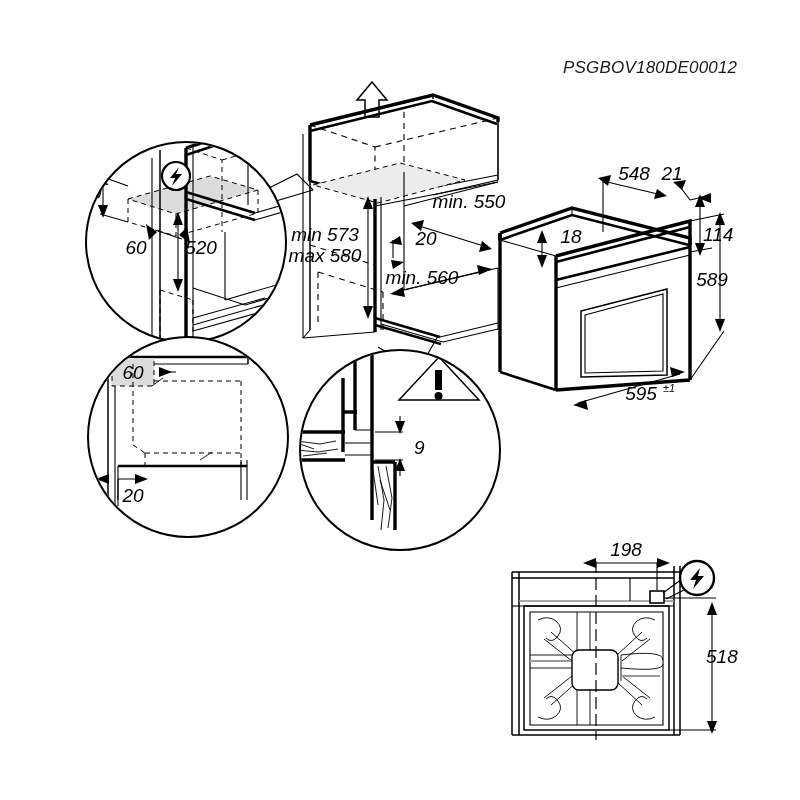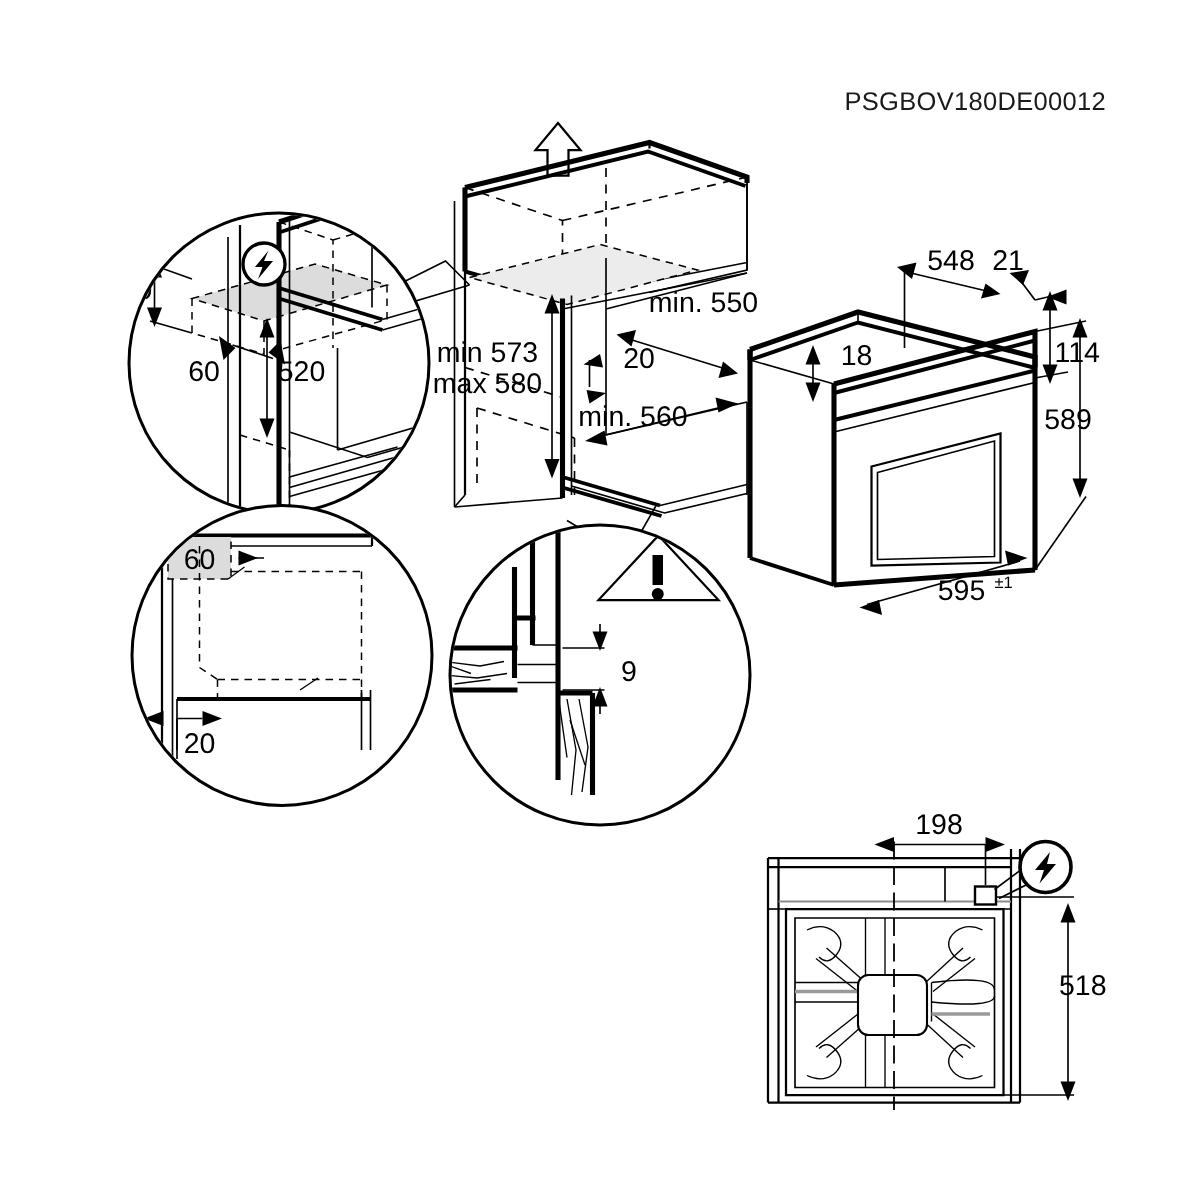--- a/index.html
+++ b/index.html
@@ -12,20 +12,21 @@
     height: 800px;
     font-family: "Liberation Sans", sans-serif;
     overflow: hidden;
     position: relative;
   }
   #sheet {
     position: absolute;
     left: 0; top: 0;
     width: 800px;
     height: 800px;
+    font-style: italic;
   }
   svg { display: block; }
   .dimtext {
     font-family: "Liberation Sans", sans-serif;
     font-size: 19px;
     fill: #000000;
   }
   .dimtext-sup {
     font-family: "Liberation Sans", sans-serif;
     font-size: 11px;

